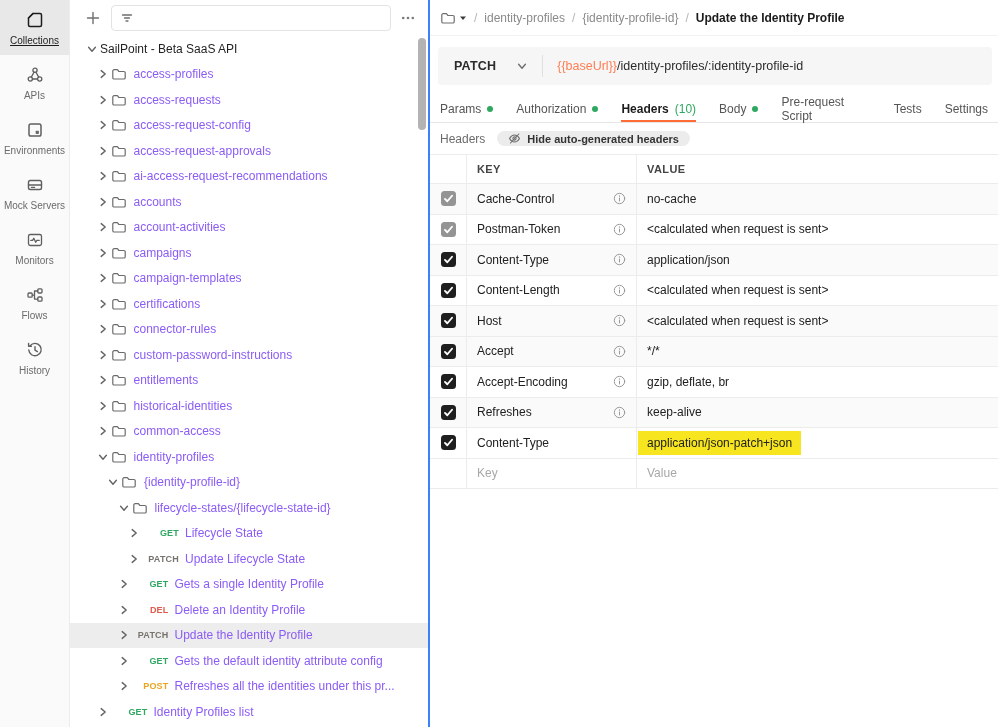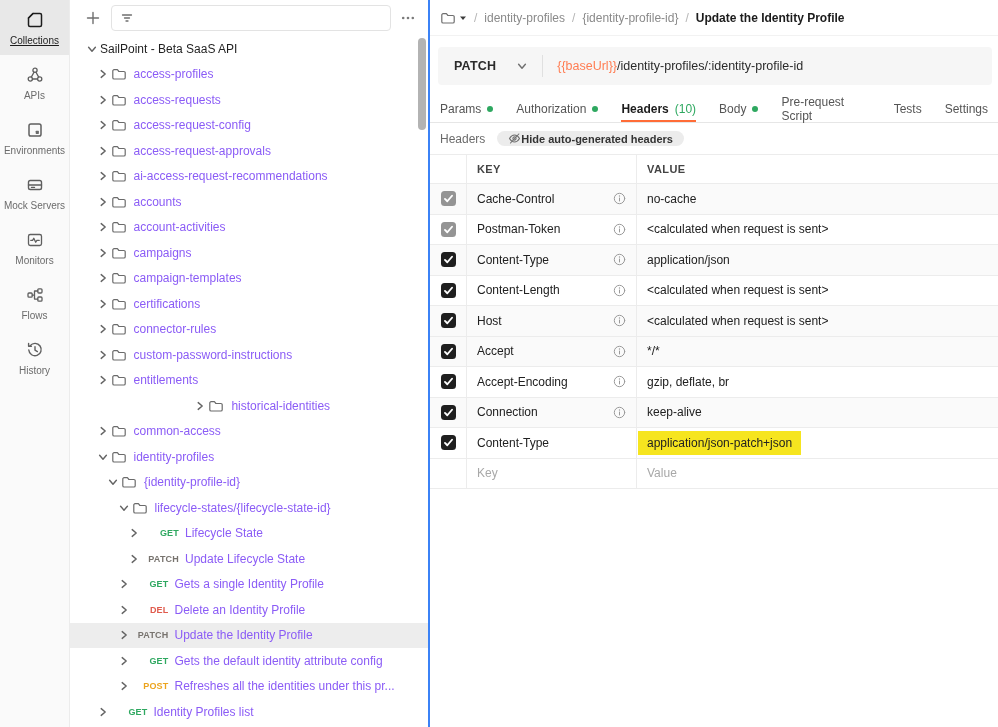--- a/index.html
+++ b/index.html
@@ -53,21 +53,21 @@
 
   .tabs { height:28px; flex:none; display:flex; align-items:stretch; gap:23px;
     padding:0 10px; border-bottom:1px solid #e6e6e6; color:#555; }
   .tab { display:flex; align-items:center; gap:6px; cursor:pointer; }
   .tab.active { color:#1c1c1c; font-weight:700; box-shadow:inset 0 -2px 0 #ff6c37; }
   .tab .dot { width:6px; height:6px; border-radius:50%; background:#2ea860; }
   .tab .count { color:#2ea860; font-weight:400; }
 
   .subtoolbar { height:31px; flex:none; display:flex; align-items:center; gap:12px; padding:0 10px; }
   .subtoolbar .panel-label { color:#6b6b6b; }
-  .pill-btn { display:inline-flex; align-items:center; background:#ececec;
+  .pill-btn { display:inline-flex; align-items:center; gap:6px; background:#ececec;
     border-radius:13px; padding:1px 11px; font-size:11px; font-weight:700; color:#333; cursor:pointer; }
 
   .htable { flex:none; border-top:1px solid #ececec; }
   .trow { display:flex; height:30.5px; border-bottom:1px solid #ececec; align-items:stretch; }
   .trow.head { height:29px; }
   .trow.alt { background:#fafafa; }
   .c-check { width:37px; flex:none; border-right:1px solid #ececec; display:flex;
     align-items:center; justify-content:center; }
   .c-key { width:170px; flex:none; border-right:1px solid #ececec; display:flex;
     align-items:center; justify-content:space-between; padding:0 10px; }
@@ -349,21 +349,21 @@
               <polyline points="4.2,2.6 8.2,6 4.2,9.4"></polyline>
             </svg>
           </span>
           <span class="tree-folder-icon" style="display: flex; color: rgb(107, 107, 107);">
             <svg width="16" height="16" viewBox="0 0 16 16" fill="none" stroke="currentColor" stroke-width="1.2" stroke-linecap="round" stroke-linejoin="round">
               <path d="M1.8 5A1.3 1.3 0 0 1 3.1 3.7h3.3l1.5 1.8h5A1.3 1.3 0 0 1 14.2 6.8v4.9a1.3 1.3 0 0 1-1.3 1.3H3.1a1.3 1.3 0 0 1-1.3-1.3z"></path>
             </svg>
           </span>
           <span class="tree-label">entitlements</span>
         </div>
-        <div class="tree-row" style="padding-left: 24.5px; justify-content: center;">
+        <div class="tree-row" style="padding-left: 24.5px;">
           <span class="tree-chevron" style="color: rgb(99, 99, 99);">
             <svg width="12" height="12" viewBox="0 0 12 12" fill="none" stroke="currentColor" stroke-width="1.4" stroke-linecap="round" stroke-linejoin="round">
               <polyline points="4.2,2.6 8.2,6 4.2,9.4"></polyline>
             </svg>
           </span>
           <span class="tree-folder-icon" style="display: flex; color: rgb(107, 107, 107);">
             <svg width="16" height="16" viewBox="0 0 16 16" fill="none" stroke="currentColor" stroke-width="1.2" stroke-linecap="round" stroke-linejoin="round">
               <path d="M1.8 5A1.3 1.3 0 0 1 3.1 3.7h3.3l1.5 1.8h5A1.3 1.3 0 0 1 14.2 6.8v4.9a1.3 1.3 0 0 1-1.3 1.3H3.1a1.3 1.3 0 0 1-1.3-1.3z"></path>
             </svg>
           </span>
@@ -747,21 +747,21 @@
         </div>
         <div class="trow alt">
           <div class="c-check">
             <span class="checkbox">
               <svg width="11" height="11" viewBox="0 0 14 14" fill="none" stroke="#fff" stroke-width="2.4" stroke-linecap="round" stroke-linejoin="round">
                 <polyline points="2.5,7.5 5.5,10.5 11.5,3.5"></polyline>
               </svg>
             </span>
           </div>
           <div class="c-key">
-            <span>Connection</span>
+            <span>Refreshes</span>
             <span style="display: flex; color: rgb(154, 154, 154);">
               <svg width="13" height="13" viewBox="0 0 13 13" fill="none" stroke="currentColor" stroke-width="1" stroke-linecap="round" stroke-linejoin="round">
                 <circle cx="6.5" cy="6.5" r="5.2"></circle>
                 <path d="M6.5 6v3"></path>
                 <circle cx="6.5" cy="4" r=".7" fill="currentColor" stroke="none"></circle>
               </svg>
             </span>
           </div>
           <div class="c-val">
             <span>keep-alive</span>

